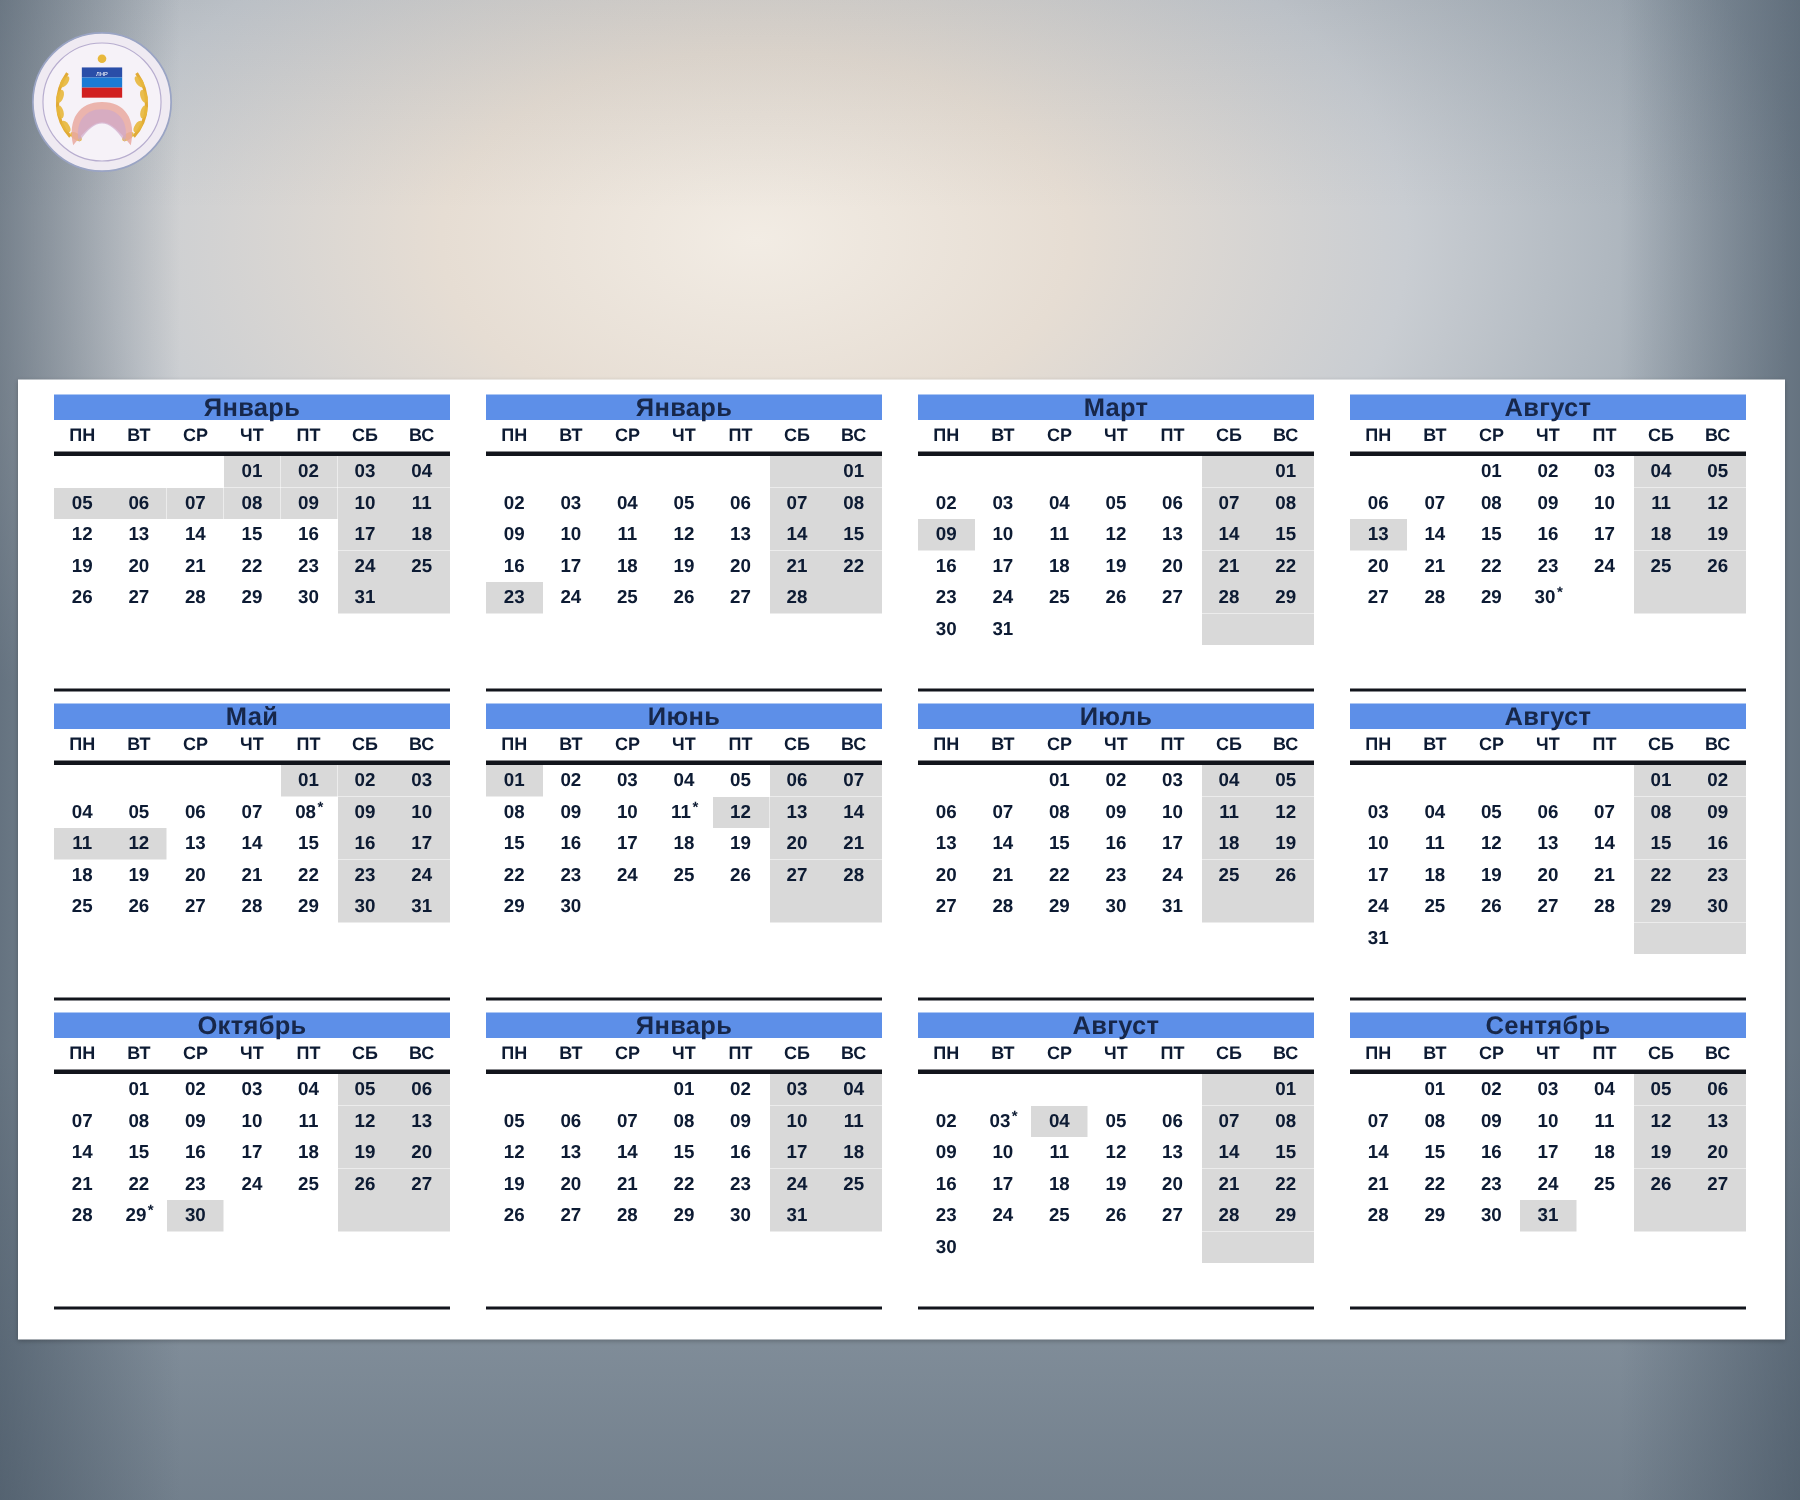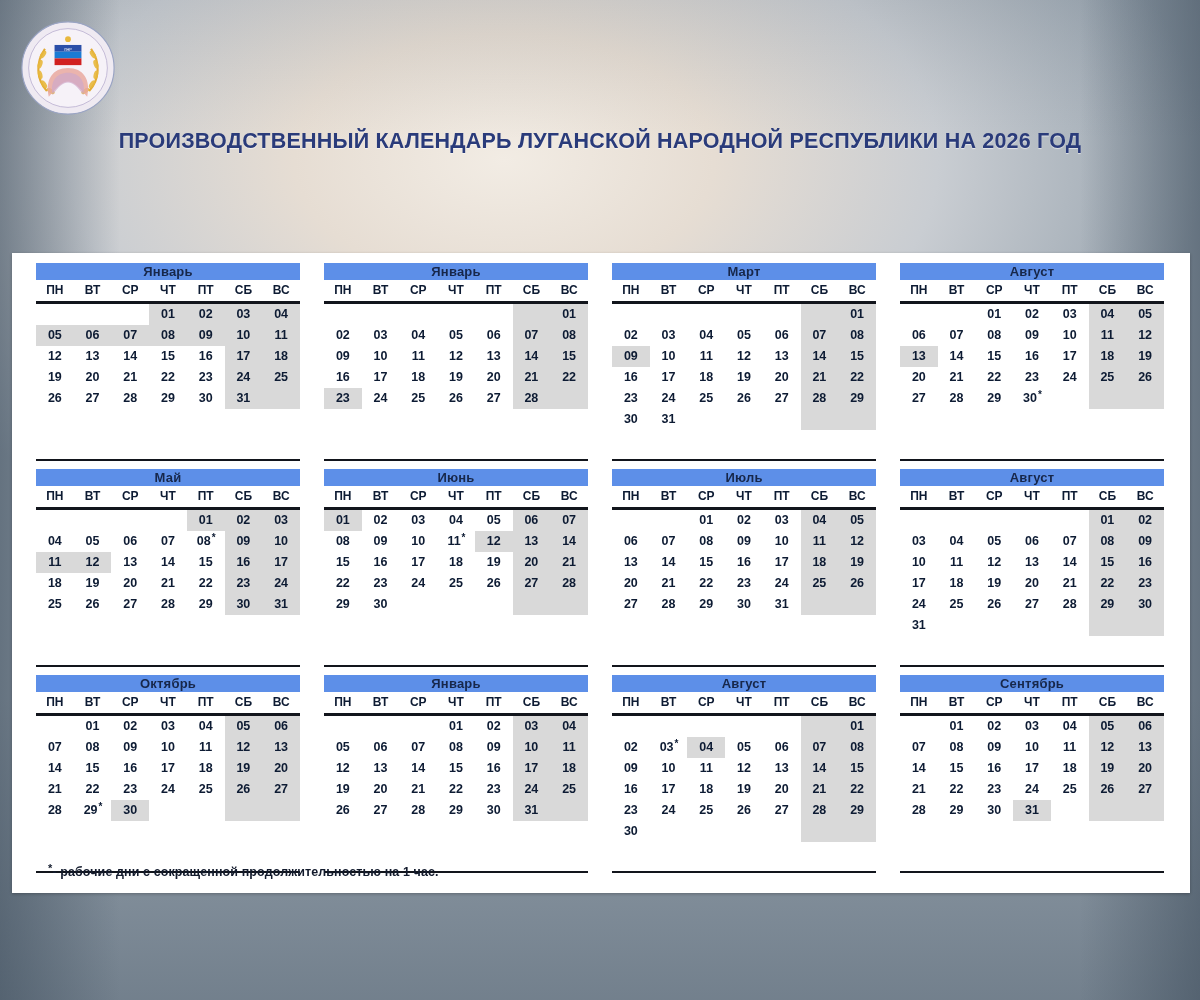--- a/index.html
+++ b/index.html
@@ -82,21 +82,21 @@
   }
 
   .month {
     width: 264px;
     position: relative;
   }
 
   .month-title {
     background: #5d8fe8;
     color: #17274a;
-    font-size: 13px;
+    font-size: 17px;
     font-weight: 700;
     text-align: center;
     line-height: 17px;
     height: 17px;
     letter-spacing: 0.2px;
   }
 
   .rule {
     height: 2.5px;
     background: #12151c;
@@ -185,21 +185,20 @@
   <g transform="translate(36,26)">
     <rect x="0" y="0" width="28" height="7" fill="#2a4ea8"></rect>
     <rect x="0" y="7" width="28" height="7" fill="#1b7bd4"></rect>
     <rect x="0" y="14" width="28" height="7" fill="#d12020"></rect>
     <text x="14" y="6" font-size="4" fill="#ffffff" text-anchor="middle" font-family="Liberation Sans, sans-serif">ЛНР</text>
   </g>
   <circle cx="50" cy="20" r="3" fill="#e8b83c"></circle>
 </svg>
 
 <div id="title-block">
-  <span class="tline1">ПРОИЗВОДСТВЕННЫЙ КАЛЕНДАРЬ ЛУГАНСКОЙ НАРОДНОЙ РЕСПУБЛИКИ НА 2026 ГОД</span>
 </div>
 
 <div id="calendar-card">
   <div id="months-grid">
       <div class="month">
         <div class="month-title">Январь</div>
         <table class="cal">
           <thead>
             <tr>
               <th>ПН</th>
@@ -1023,16 +1022,13 @@
               <td class="">&nbsp;</td>
               <td class="hl">&nbsp;</td>
               <td class="hl">&nbsp;</td>
             </tr>
           </tbody>
         </table>
         <div class="rule-bottom"></div>
       </div>
     </div>
 
-  <div id="footnote">
-    <span class="star">*</span><span>- рабочие дни с сокращенной продолжительностью на 1 час.</span>
-  </div>
 </div>
 
 </body></html>

